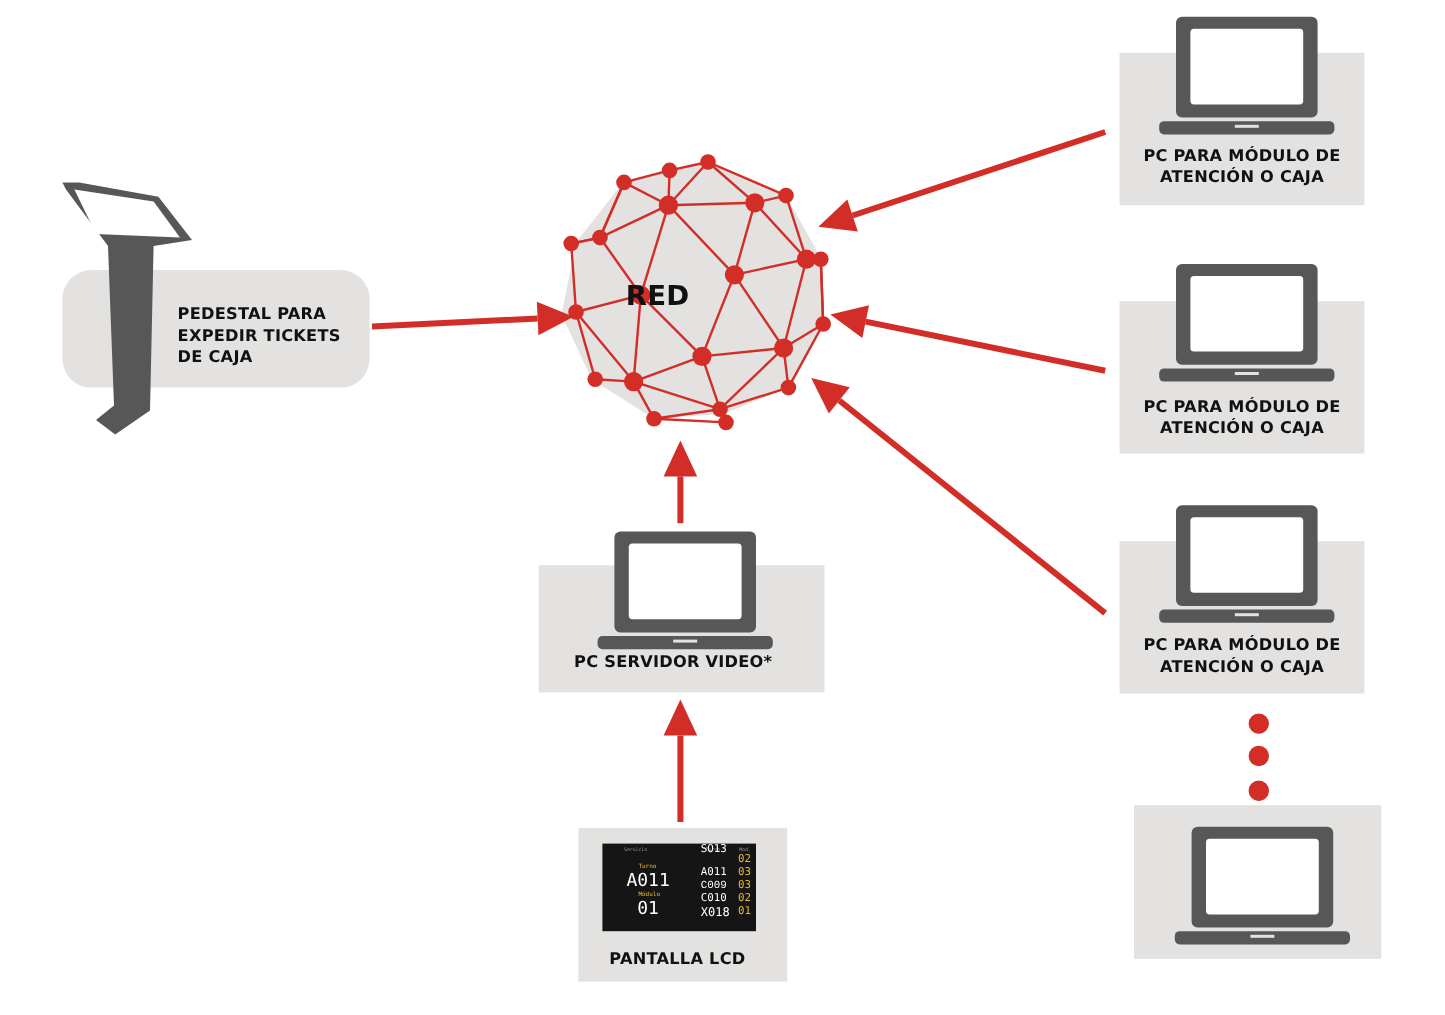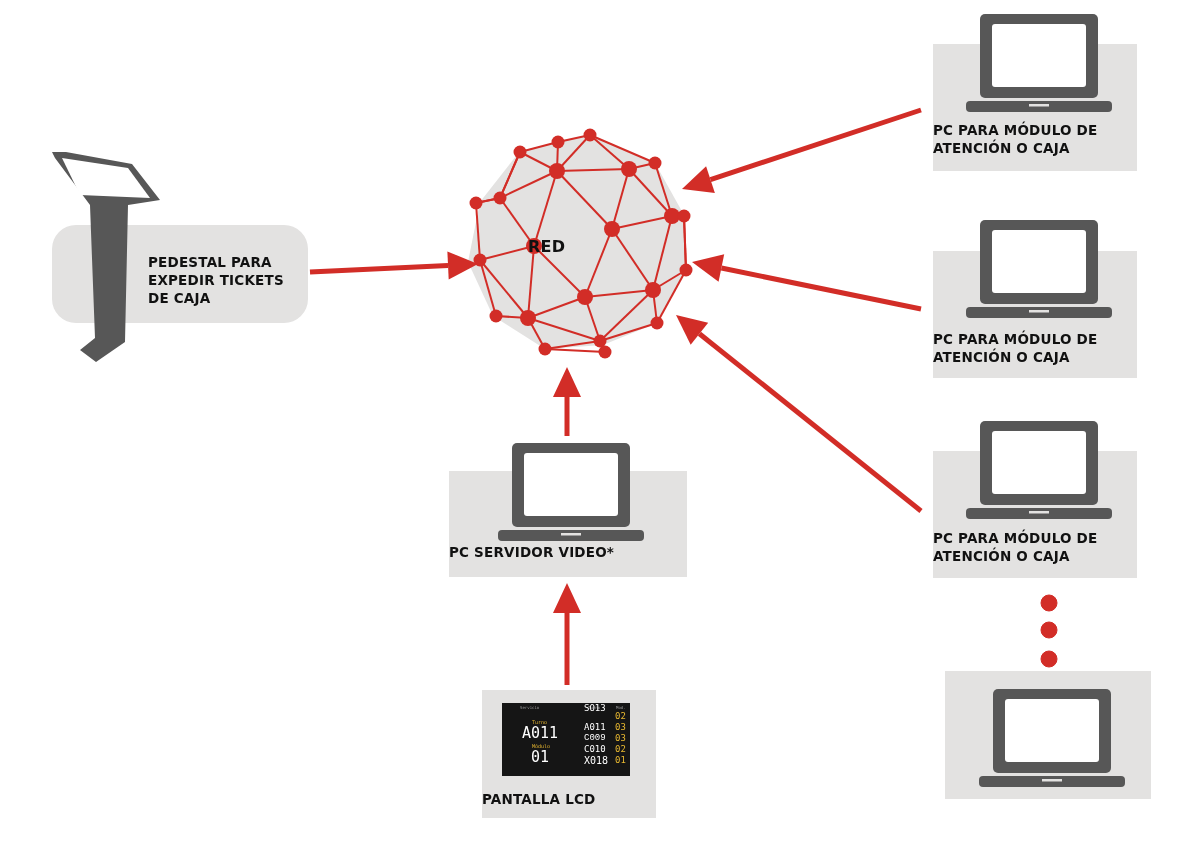--- a/index.html
+++ b/index.html
@@ -1,20 +1,20 @@
 <!DOCTYPE html>
 <html><head>
 <meta charset="utf-8">
 <style>
   html, body { margin:0; padding:0; background:#ffffff; }
   body { width:1204px; height:846px; position:relative; overflow:hidden;
          font-family:"Liberation Sans", sans-serif; }
   .panel { position:absolute; background:#e3e2e1; }
   .label { position:absolute; color:#111; font-weight:bold; font-family:"DejaVu Sans", sans-serif;
-           font-size:13.5px; line-height:18px; text-align:left; letter-spacing:0.2px; }
+           font-size:13.5px; line-height:18px; text-align:center; letter-spacing:0.2px; }
   svg.layer { position:absolute; left:0; top:0; }
   .lcd { position:absolute; background:#151515; color:#eee; font-family:"DejaVu Sans Mono", monospace; }
   .lcd span { position:absolute; }
 </style>
 </head>
 <body>
 
 <div class="panel" style="left:52px;top:225px;width:256px;height:98px;border-radius:24px;"></div>
 <div class="panel" style="left:933px;top:44px;width:204px;height:127px;"></div>
 <div class="panel" style="left:933px;top:251px;width:204px;height:127px;"></div>
@@ -115,21 +115,21 @@
       <line x1="567" y1="436" x2="567" y2="397" stroke-width="5"></line>
       <polygon points="567,367 581,397 553,397" stroke="none"></polygon>
       <line x1="567" y1="685" x2="567" y2="613" stroke-width="5"></line>
       <polygon points="567,583 581,613 553,613" stroke="none"></polygon>
       <circle cx="1049" cy="603" r="8"></circle>
       <circle cx="1049" cy="630" r="8"></circle>
       <circle cx="1049" cy="659" r="8"></circle>
     </g>
 </svg>
 
-<div class="label" style="left:528px;top:236px;width:80px;font-size:16px;line-height:22px;">RED</div>
+<div class="label" style="left:508px;top:236px;width:80px;font-size:23px;line-height:22px;">RED</div>
 
 <div class="label" style="left:148px;top:253px;text-align:left;">
   <div>PEDESTAL PARA</div>
   <div>EXPEDIR TICKETS</div>
   <div>DE CAJA</div>
 </div>
 
 <svg class="layer" width="1204" height="846" id="laptops">
     <g>
       <rect x="980" y="14" width="118" height="84" rx="5" fill="#575757"></rect>

